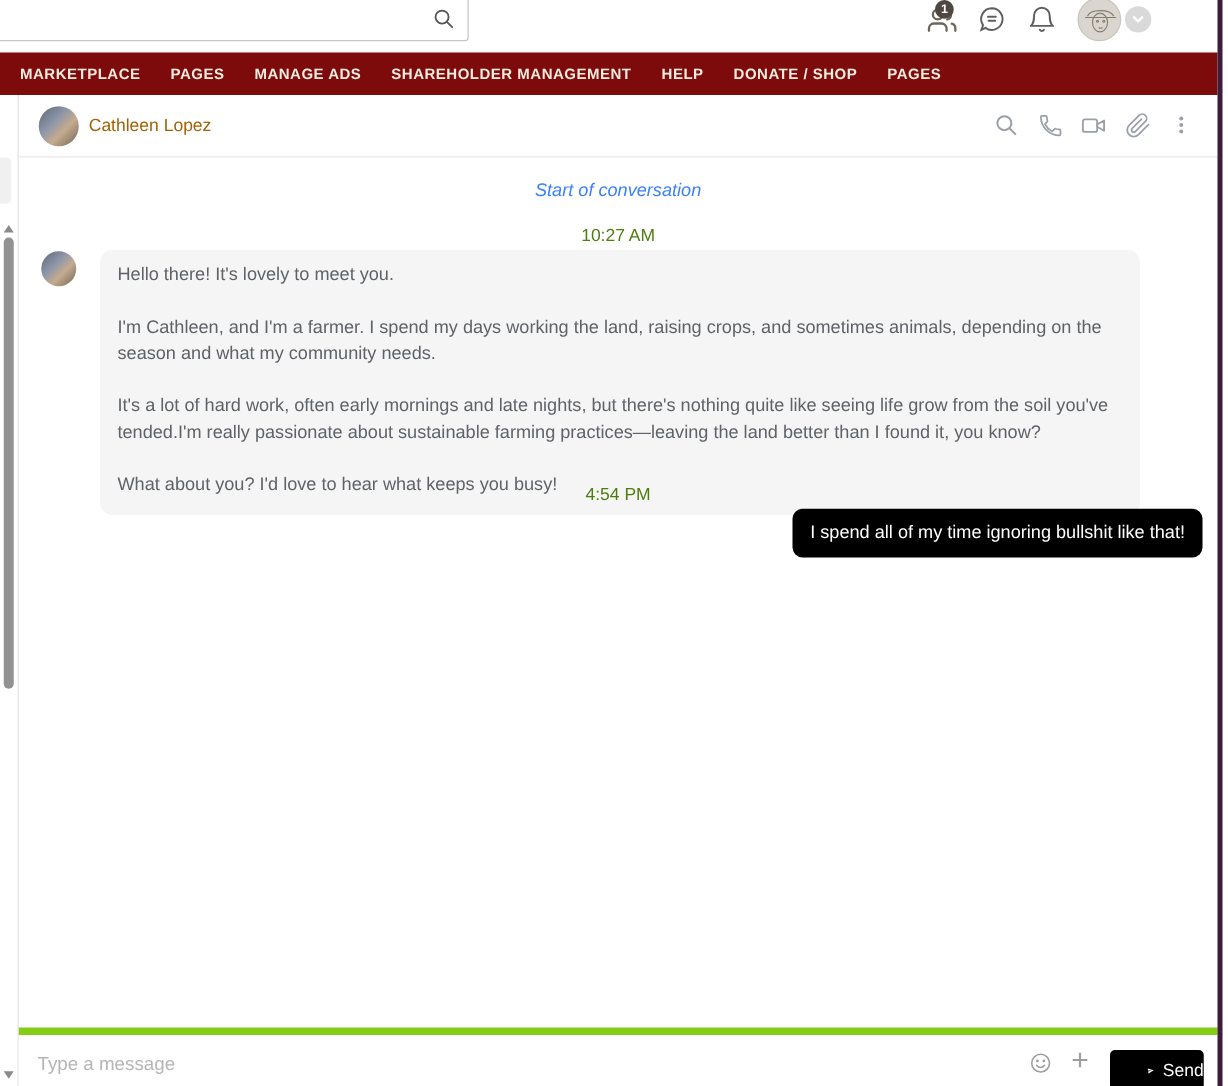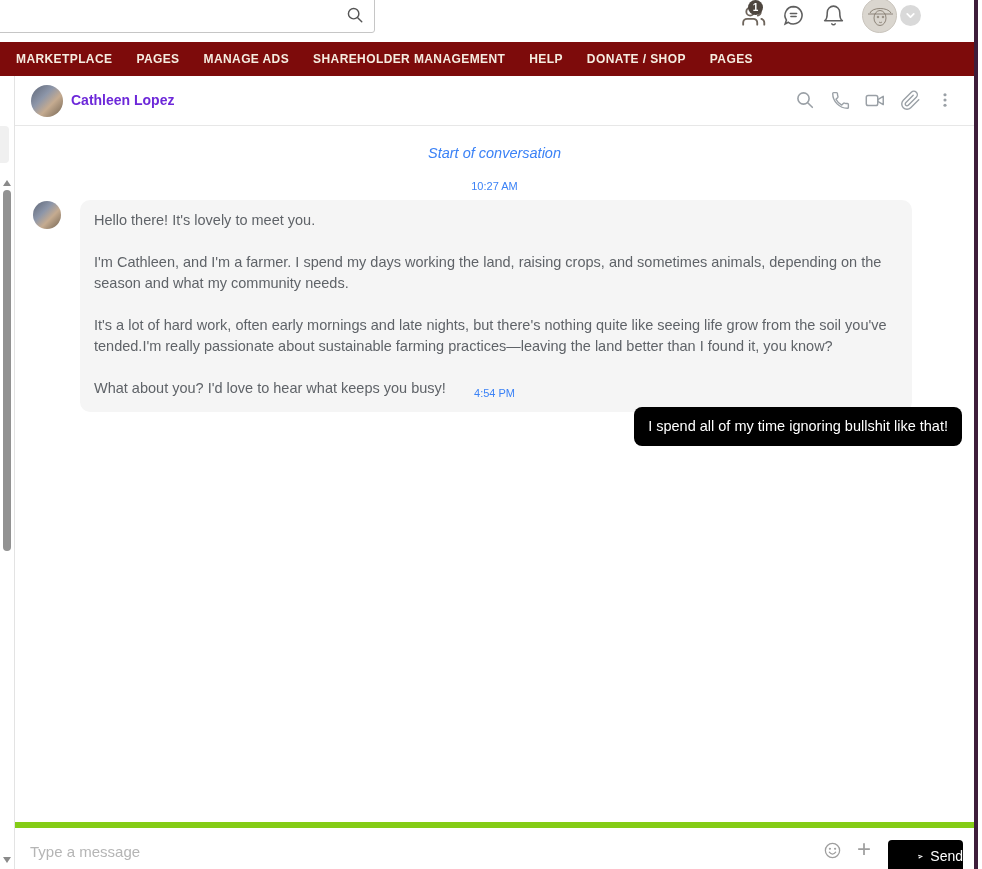--- a/index.html
+++ b/index.html
@@ -17,34 +17,34 @@
   .avatar-top { position:absolute; left:862px; top:-2px; width:35px; height:35px; border-radius:50%; background:#dad6cf; border:1px solid #c9c4bc; overflow:hidden; }
   .chev-circle { position:absolute; left:900px; top:5px; width:21px; height:21px; border-radius:50%; background:#d9d9d9; display:flex; align-items:center; justify-content:center; }
 
   
   .navbar { position:absolute; left:0; top:42px; width:974px; height:34px; background:#7d0b0b; display:flex; align-items:center; padding-left:8px; }
   .nav-item { color:#f5ece0; font-size:12px; font-weight:bold; letter-spacing:.4px; padding:0 8px; margin-right:8px; white-space:nowrap; cursor:pointer; }
 
   
   .chat-header { position:absolute; left:15px; top:76px; width:959px; height:50px; background:#fff; border-bottom:1px solid #e7e7e7; }
   .avatar-contact { position:absolute; left:16px; top:9px; width:32px; height:32px; border-radius:50%; background:linear-gradient(135deg,#5d6576 0%,#8d96a9 38%,#c5ab90 62%,#6f6150 100%); }
-  .contact-name { position:absolute; left:56px; top:16px; font-size:14px; font-weight:bold; color:#6d28d9; }
+  .contact-name { position:absolute; left:56px; top:16px; font-size:14px; font-weight:normal; color:#a16207; }
   .hdr-icons { position:absolute; right:18px; top:13px; display:flex; gap:13px; align-items:center; }
   .hdr-icons .ic { width:22px; height:22px; display:flex; align-items:center; justify-content:center; cursor:pointer; }
 
   
   .left-rail { position:absolute; left:0; top:76px; width:15px; height:793px; background:#fff; border-right:1px solid #e3e3e3; }
   .rail-selected { position:absolute; left:0; top:126px; width:9px; height:37px; background:#f0f0f0; border-radius:0 4px 4px 0; }
   .scroll-up { position:absolute; left:3px; top:180px; width:0; height:0; border-left:4.5px solid transparent; border-right:4.5px solid transparent; border-bottom:6px solid #8a8a8a; }
   .scroll-thumb { position:absolute; left:3px; top:190px; width:8px; height:361px; background:#929292; border-radius:4px; cursor:grab; }
   .scroll-down { position:absolute; left:3px; top:857px; width:0; height:0; border-left:4.5px solid transparent; border-right:4.5px solid transparent; border-top:6px solid #8a8a8a; }
 
   
   .start-label { position:absolute; left:15px; top:145px; width:959px; text-align:center; font-style:italic; font-size:14.5px; color:#3b82f6; }
-  .time-stamp { position:absolute; left:15px; width:959px; text-align:center; font-size:11px; color:#3b82f6; }
+  .time-stamp { position:absolute; left:15px; width:959px; text-align:center; font-size:14px; color:#4d7c0f; }
   .time-1 { top:180px; }
   .time-2 { top:387px; }
   .msg-avatar { position:absolute; left:33px; top:201px; width:28px; height:28px; border-radius:50%; background:linear-gradient(135deg,#5d6576 0%,#8d96a9 38%,#c5ab90 62%,#6f6150 100%); }
   .recv-bubble { position:absolute; left:80px; top:200px; width:832px; background:#f5f5f5; border-radius:10px; padding:10px 14px 13px 14px; font-size:14.5px; line-height:21px; color:#5f6368; }
   .recv-bubble p { margin:0 0 21px 0; }
   .recv-bubble p:last-child { margin-bottom:0; }
   .sent-bubble { position:absolute; right:20px; top:407px; max-width:700px; background:#000000; border-radius:8px; padding:10px 14px; font-size:14.5px; line-height:19px; color:#fff; }
 
   
   .composer { position:absolute; left:15px; top:822px; width:959px; height:47px; background:#fff; border-top:6px solid #84cc16; }

